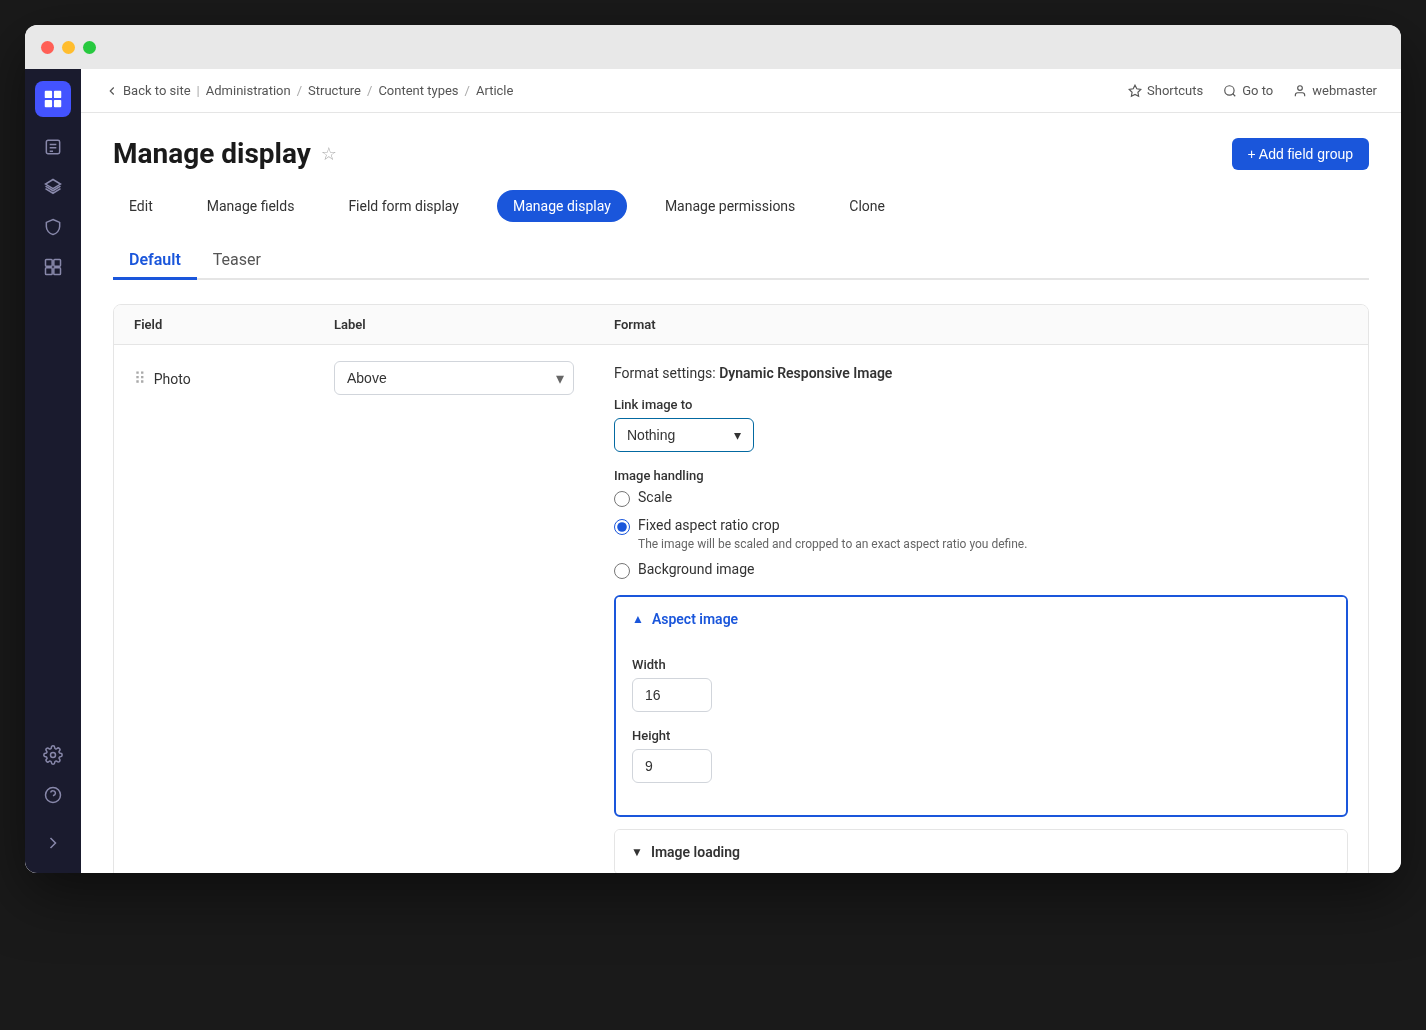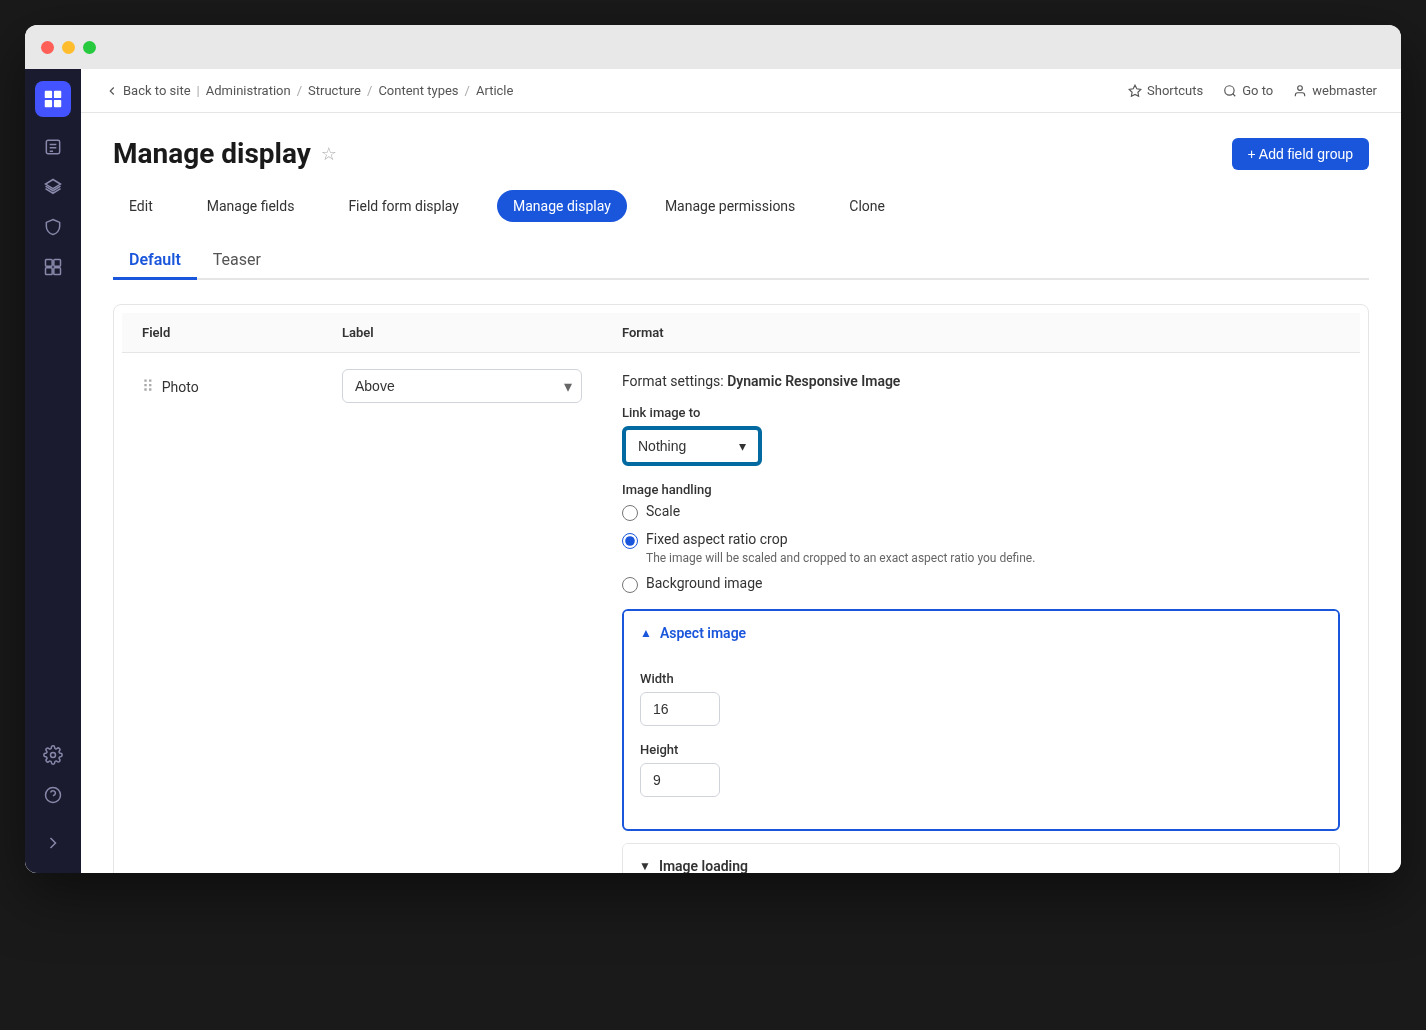--- a/index.html
+++ b/index.html
@@ -49,21 +49,21 @@
     .tabs-sub { display: flex; gap: 0; margin-bottom: 24px; border-bottom: 2px solid #e5e5e5; }
     .tab-sub { padding: 8px 16px; font-size: 16px; color: #555; cursor: pointer; border-bottom: 3px solid transparent; margin-bottom: -2px; }
     .tab-sub.active { color: #1a56db; border-bottom-color: #1a56db; font-weight: 600; }
 
     
     .tabs-main { display: flex; gap: 22px; margin-bottom: 20px; align-items: center; }
     .tab-main { padding: 8px 16px; font-size: 14px; color: #333; cursor: pointer; border-radius: 6px; text-decoration: none; }
     .tab-main.active { background: #1a56db; color: #fff; border-radius: 20px; }
 
     
-    .panel { background: #fff; border: 1px solid #e5e5e5; border-radius: 8px; padding: 8px; overflow: hidden; }
+    .panel { background: #fff; border: 1px solid #e5e5e5; border-radius: 8px; padding: 0; overflow: hidden; }
 
     
     .table-header { display: grid; grid-template-columns: 200px 280px 1fr; padding: 12px 20px; background: #fafafa; border-bottom: 1px solid #e5e5e5; }
     .table-header-cell { font-size: 13px; font-weight: 600; color: #333; }
 
     
     .table-row { display: grid; grid-template-columns: 200px 280px 1fr; padding: 16px 20px; border-bottom: 1px solid #f0f0f0; align-items: start; }
     .field-cell { display: flex; align-items: center; gap: 8px; font-size: 14px; color: #333; padding-top: 8px; }
     .drag-handle { color: #aaa; cursor: grab; font-size: 16px; }
 
@@ -73,21 +73,21 @@
     .select-chevron { position: absolute; right: 10px; top: 50%; transform: translateY(-50%); pointer-events: none; color: #666; }
 
     
     .format-settings { padding: 4px 0; }
     .format-settings-title { font-size: 14px; color: #333; margin-bottom: 16px; }
     .format-settings-title strong { font-weight: 600; }
 
     .field-group { margin-bottom: 16px; }
     .field-label { font-size: 13px; color: #333; margin-bottom: 6px; font-weight: 500; }
 
-    .dropdown-btn { display: flex; align-items: center; gap: 8px; border: 4px solid #0369a1; border-radius: 6px; padding: 8px 12px; font-size: 14px; color: #333; background: #fff; cursor: pointer; min-width: 140px; justify-content: space-between; }
+    .dropdown-btn { display: flex; align-items: center; gap: 8px; border: 1px solid #0369a1; border-radius: 6px; padding: 8px 12px; font-size: 14px; color: #333; background: #fff; cursor: pointer; min-width: 140px; justify-content: space-between; }
 
     
     .radio-group { display: flex; flex-direction: column; gap: 10px; }
     .radio-label { display: flex; align-items: flex-start; gap: 8px; font-size: 14px; color: #333; cursor: pointer; }
     .radio-label input[type="radio"] { margin-top: 2px; accent-color: #1a56db; width: 16px; height: 16px; }
     .radio-desc { font-size: 12px; color: #666; margin-top: 2px; margin-left: 24px; }
 
     
     .collapsible-section { border: 2px solid #1a56db; border-radius: 6px; margin-top: 16px; overflow: hidden; }
     .collapsible-header { display: flex; align-items: center; gap: 8px; padding: 14px 16px; cursor: pointer; font-size: 14px; font-weight: 600; color: #1a56db; background: #fff; }

